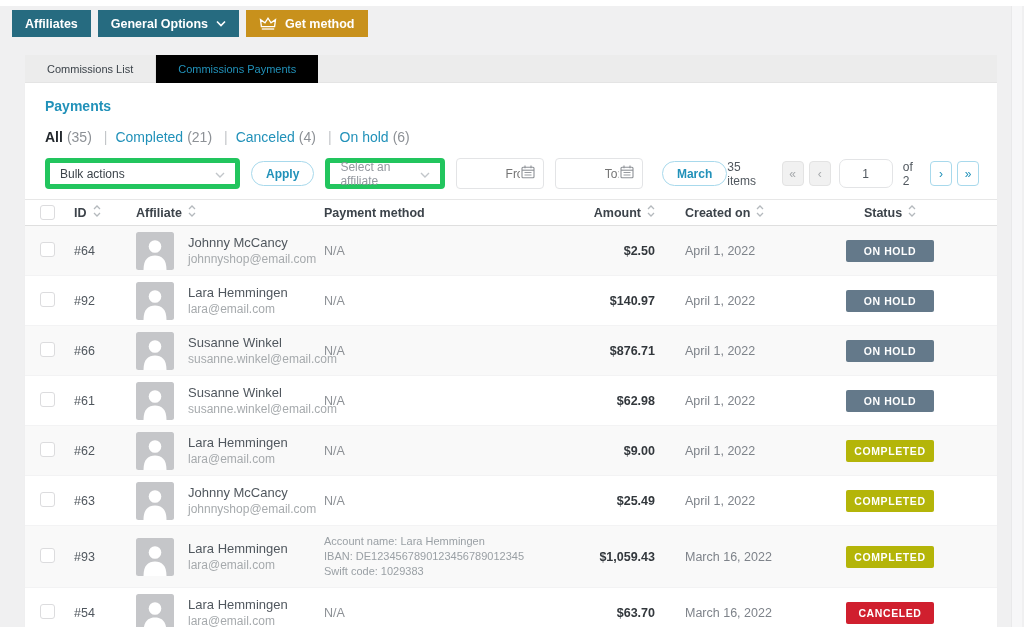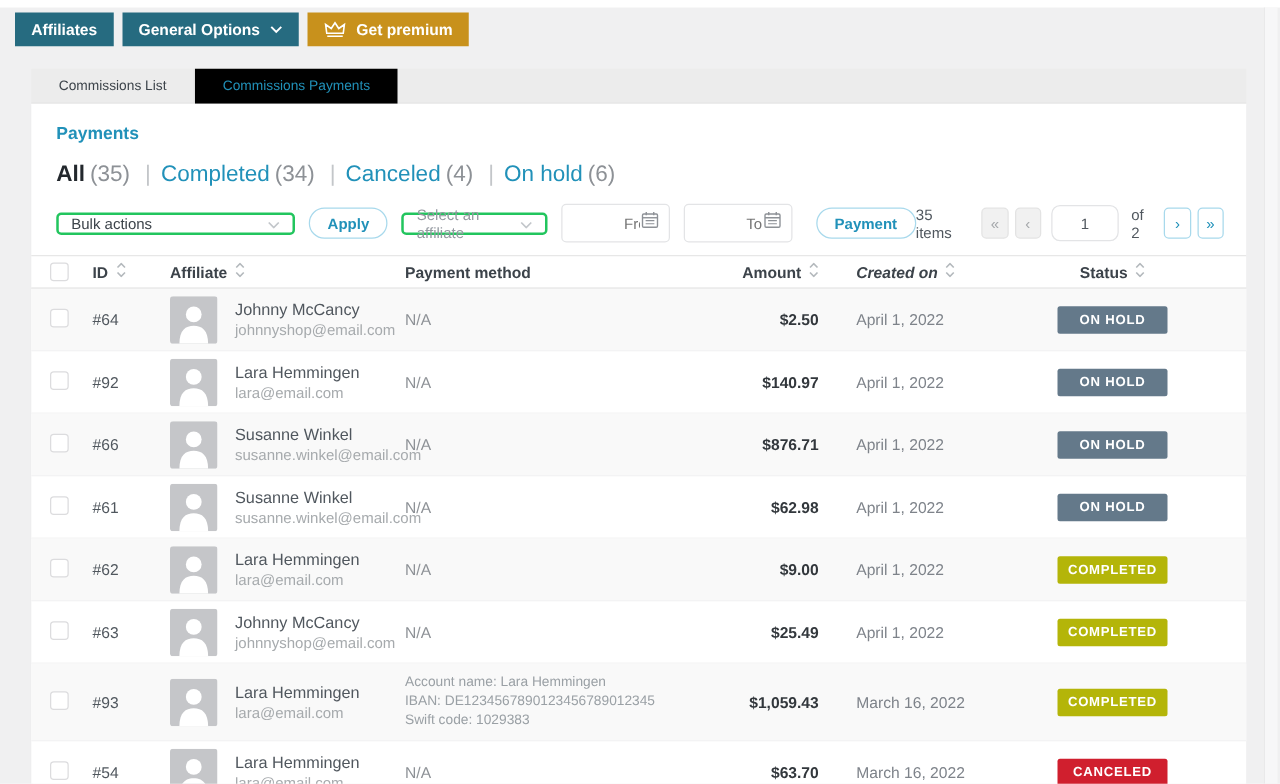--- a/index.html
+++ b/index.html
@@ -26,30 +26,30 @@
              background:#ececec; display:flex; border-bottom:1px solid #e4e4e4; }
   .subtab { height:28px; padding:0 22px; display:flex; align-items:center;
             font-size:11px; cursor:pointer; color:#3c434a; border-right:1px solid #e0e0e0; }
   .subtab.active { background:#000000; color:#2191b9; border-right:none; }
 
   
   .card { position:absolute; top:83px; left:25px; width:972px; height:600px;
           background:#fff; box-shadow:0 1px 1px rgba(0,0,0,.04); }
   .page-title { margin:15px 0 0 20px; font-size:14px; font-weight:700; color:#2191b9; }
 
-  .views { margin:15px 0 0 20px; font-size:18px; display:flex; align-items:center; }
+  .views { margin:15px 0 0 20px; font-size:14px; display:flex; align-items:center; }
   .view { text-decoration:none; cursor:pointer; display:inline-flex; gap:4px; }
   .view .v-label { color:#2191b9; }
   .view.active .v-label { color:#23282d; font-weight:700; }
   .view .v-count { color:#8d9196; }
   .view:not(:last-child)::after { content:"|"; color:#c3c6c9; margin:0 8px; }
 
   
   .controls { margin:13px 18px 0 20px; display:flex; align-items:center; height:31px; }
-  .select { height:18px; background:#fff; border:2px solid #22c55e; border-radius:4px;
+  .select { height:31px; background:#fff; border:5px solid #22c55e; border-radius:4px;
             display:flex; align-items:center; justify-content:space-between;
             padding:0 10px; font-size:12px; cursor:pointer; }
   .sel-bulk { width:204px; color:#3c434a; }
   .sel-aff  { width:124px; margin-left:11px; color:#9499a0; }
   .btn-outline { height:25px; background:#fff; border:1.5px solid #a8d9ec; color:#2191b9;
                  border-radius:15px; font-size:12px; font-weight:700; padding:0 14px;
                  margin-left:11px; cursor:pointer; font-family:inherit; }
   .date-box { height:31px; width:92px; background:#fff; border:1px solid #e3e4e6; border-radius:4px;
               margin-left:11px; display:flex; align-items:center; padding:0 7px 0 9px; }
   .date-box input { border:none; outline:none; width:100%; font-size:12px; color:#9499a0;
@@ -70,21 +70,21 @@
 
   
   .tbl { margin-top:10px; }
   .tgrid { display:grid;
            grid-template-columns: 34px 62px 188px 1fr 112px 140px 190px;
            align-items:center; padding-left:15px; padding-right:12px; }
   .thead { height:27px; border-top:1px solid #e7e7e7; border-bottom:1px solid #dfdfdf;
            font-size:12.5px; font-weight:700; color:#3c434a; }
   .th { display:flex; align-items:center; gap:6px; }
   .th.right { justify-content:flex-end; }
-  .th.pad { padding-left:30px;font-style:italic; }
+  .th.pad { padding-left:30px; }
   .sort-icon { display:inline-block; }
   .trow { min-height:50px; font-size:12.5px; border-bottom:1px solid #f3f3f4; }
   .trow:nth-child(odd) { background:#f9f9f9; }
   .cell-id { color:#50575e; }
   .aff { display:flex; align-items:center; gap:14px; }
   .avatar { width:38px; height:38px; flex:0 0 auto; }
   .aff-name { font-size:13px; color:#50575e; line-height:17px; }
   .aff-mail { font-size:12px; color:#a6aaad; line-height:16px; }
   .m-title { color:#8d9196; font-size:12.5px; }
   .trow.has-details { padding-top:8px; padding-bottom:8px; }
@@ -118,41 +118,41 @@
         </svg>
     </span>
   </button>
   <button class="tb-btn tb-premium">
     <span>
       <svg width="18" height="14" viewBox="0 0 18 14">
         <path d="M2.4 9.6 L1.5 2.6 L6 5.8 L9 1.2 L12 5.8 L16.5 2.6 L15.6 9.6 Z" fill="none" stroke="#fff" stroke-width="1.3"></path>
         <path d="M2.8 12 H15.2" stroke="#fff" stroke-width="1.3"></path>
       </svg>
     </span>
-    <span>Get premium</span>
+    <span>Get method</span>
   </button>
 </div>
 
 <div class="subtabs">
   <div class="subtab">Commissions List</div>
   <div class="subtab active">Commissions Payments</div>
 </div>
 
 <div class="card">
 
   <div class="page-title">Payments</div>
 
   <div class="views">
     <a class="view active">
       <span class="v-label">All</span>
       <span class="v-count">(35)</span>
     </a>
     <a class="view">
       <span class="v-label">Completed</span>
-      <span class="v-count">(34)</span>
+      <span class="v-count">(21)</span>
     </a>
     <a class="view">
       <span class="v-label">Canceled</span>
       <span class="v-count">(4)</span>
     </a>
     <a class="view">
       <span class="v-label">On hold</span>
       <span class="v-count">(6)</span>
     </a>
   </div>
@@ -192,21 +192,21 @@
       <span>
         <svg width="16" height="16" viewBox="0 0 16 16" fill="none" stroke="#8d9196" stroke-width="1.1">
           <rect x="2" y="3.2" width="12" height="10.6" rx="1"></rect>
           <path d="M2 6.2 H14"></path>
             <path d="M5 1.6 V4.2"></path>
             <path d="M11 1.6 V4.2"></path>
           <path d="M4.5 8.5 H11.5 M4.5 11 H11.5" stroke-width="0.9"></path>
         </svg>
       </span>
     </div>
-    <button class="btn-outline btn-filter">Payment</button>
+    <button class="btn-outline btn-filter">March</button>
 
     <div class="pag">
       <span class="pag-items">35 items</span>
       <span class="pag-btn disabled">«</span>
       <span class="pag-btn disabled">‹</span>
       <input class="pag-input" type="text" value="1" style="">
       <span class="pag-of">of 2</span>
       <span class="pag-btn enabled">›</span>
       <span class="pag-btn enabled">»</span>
     </div>

